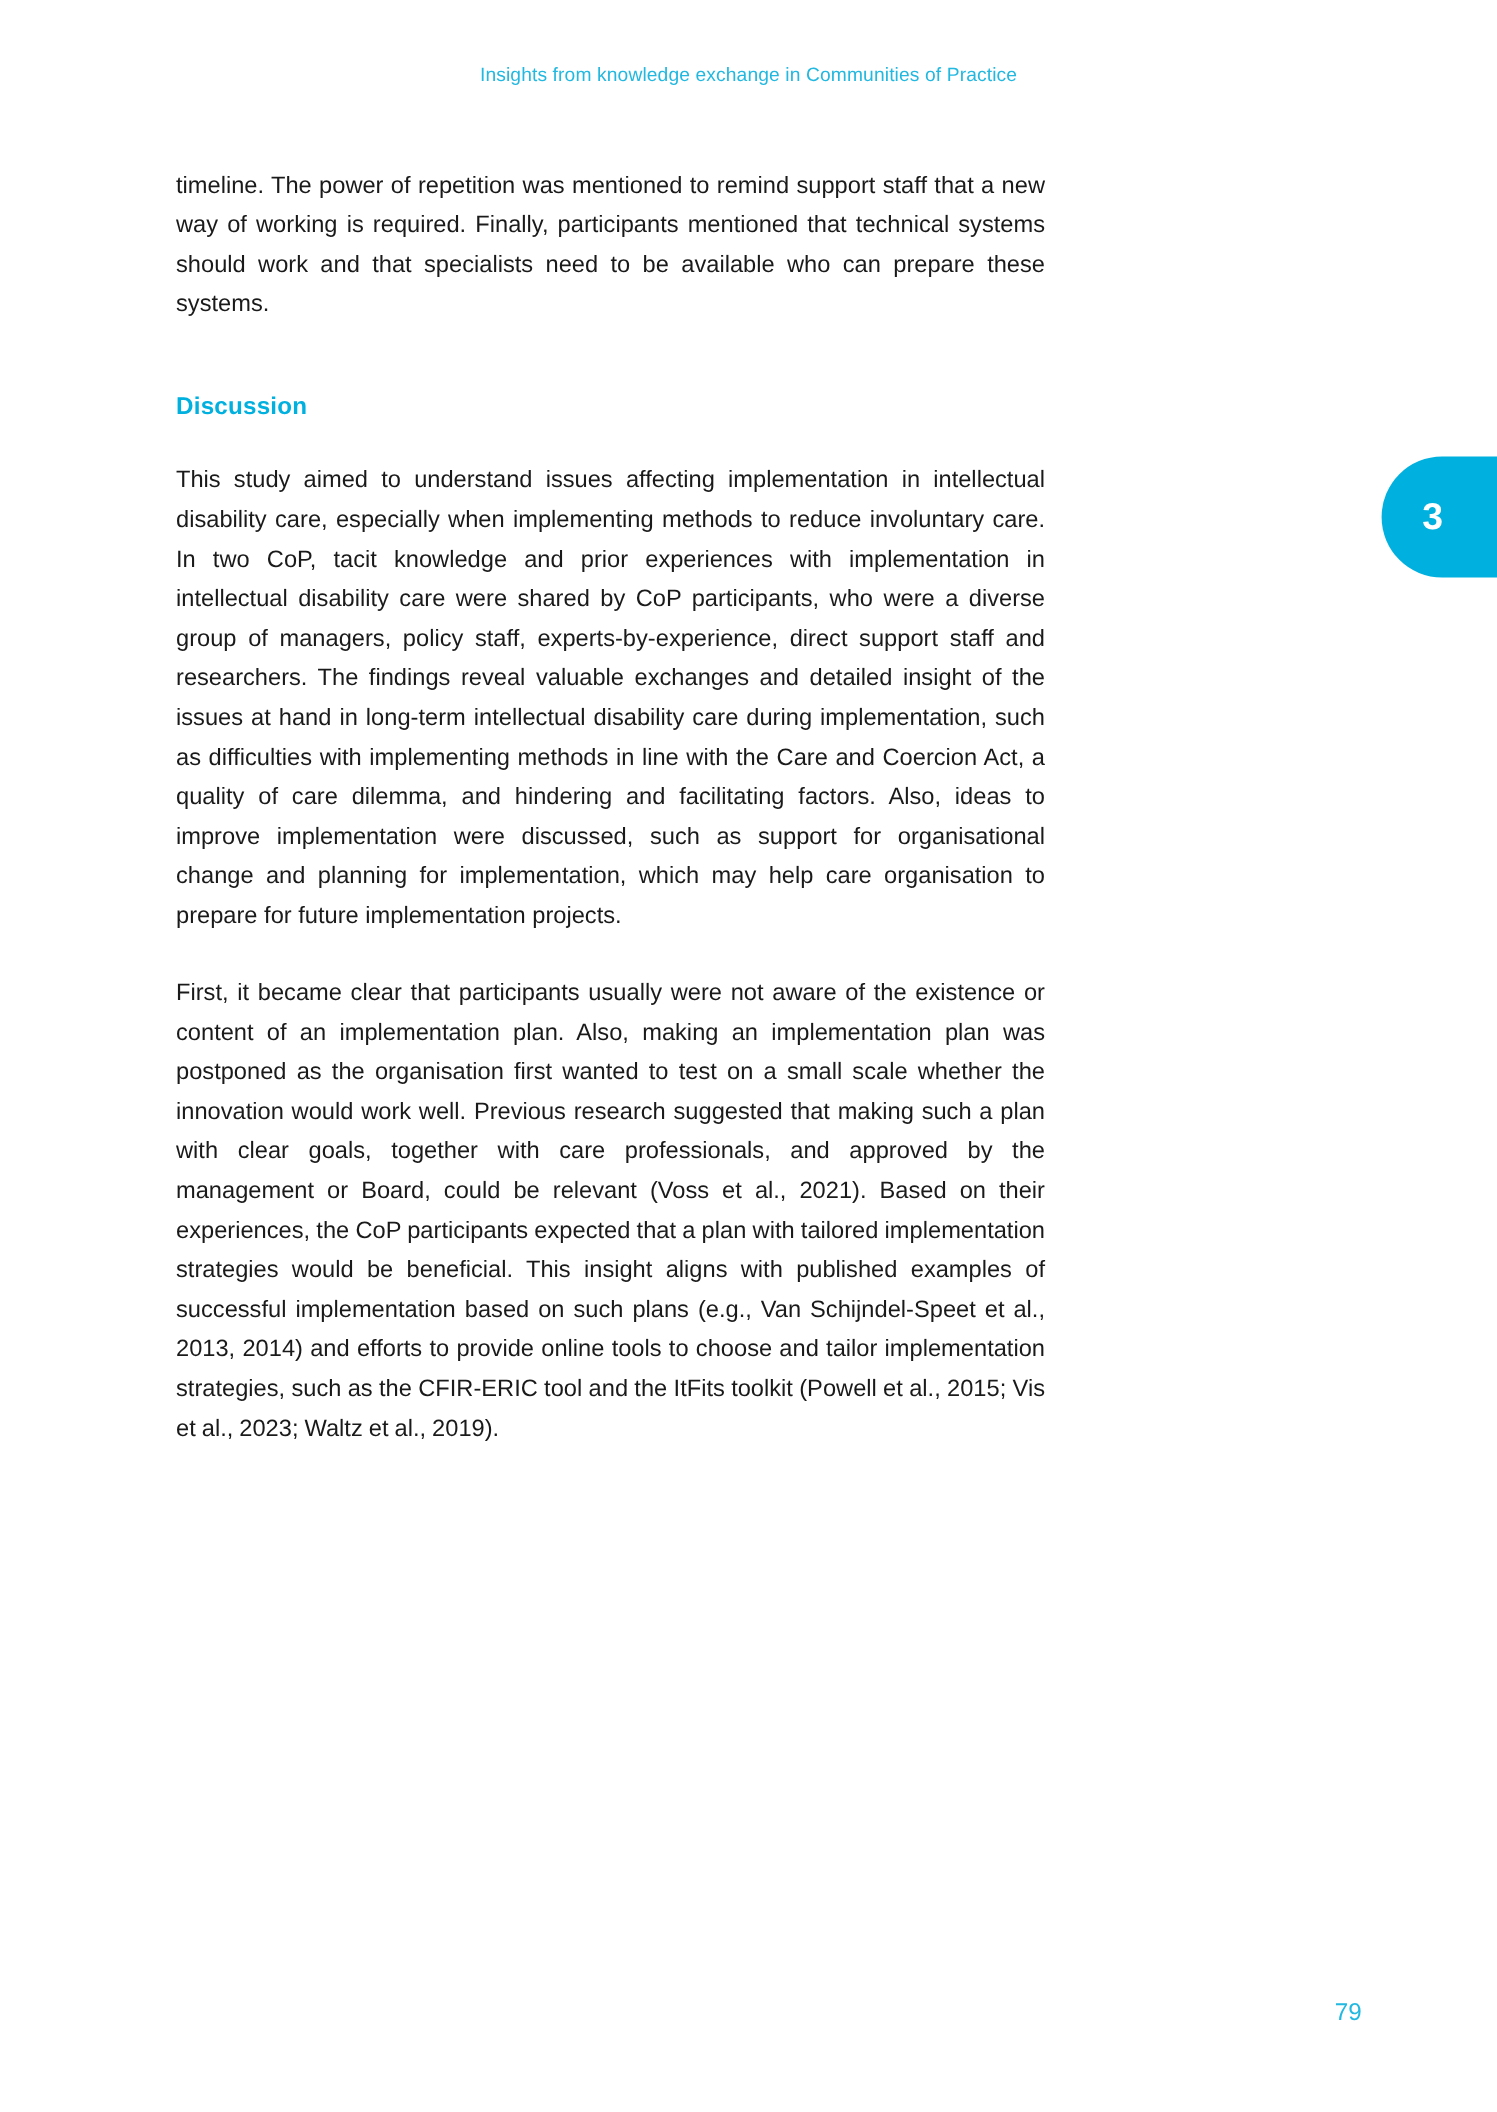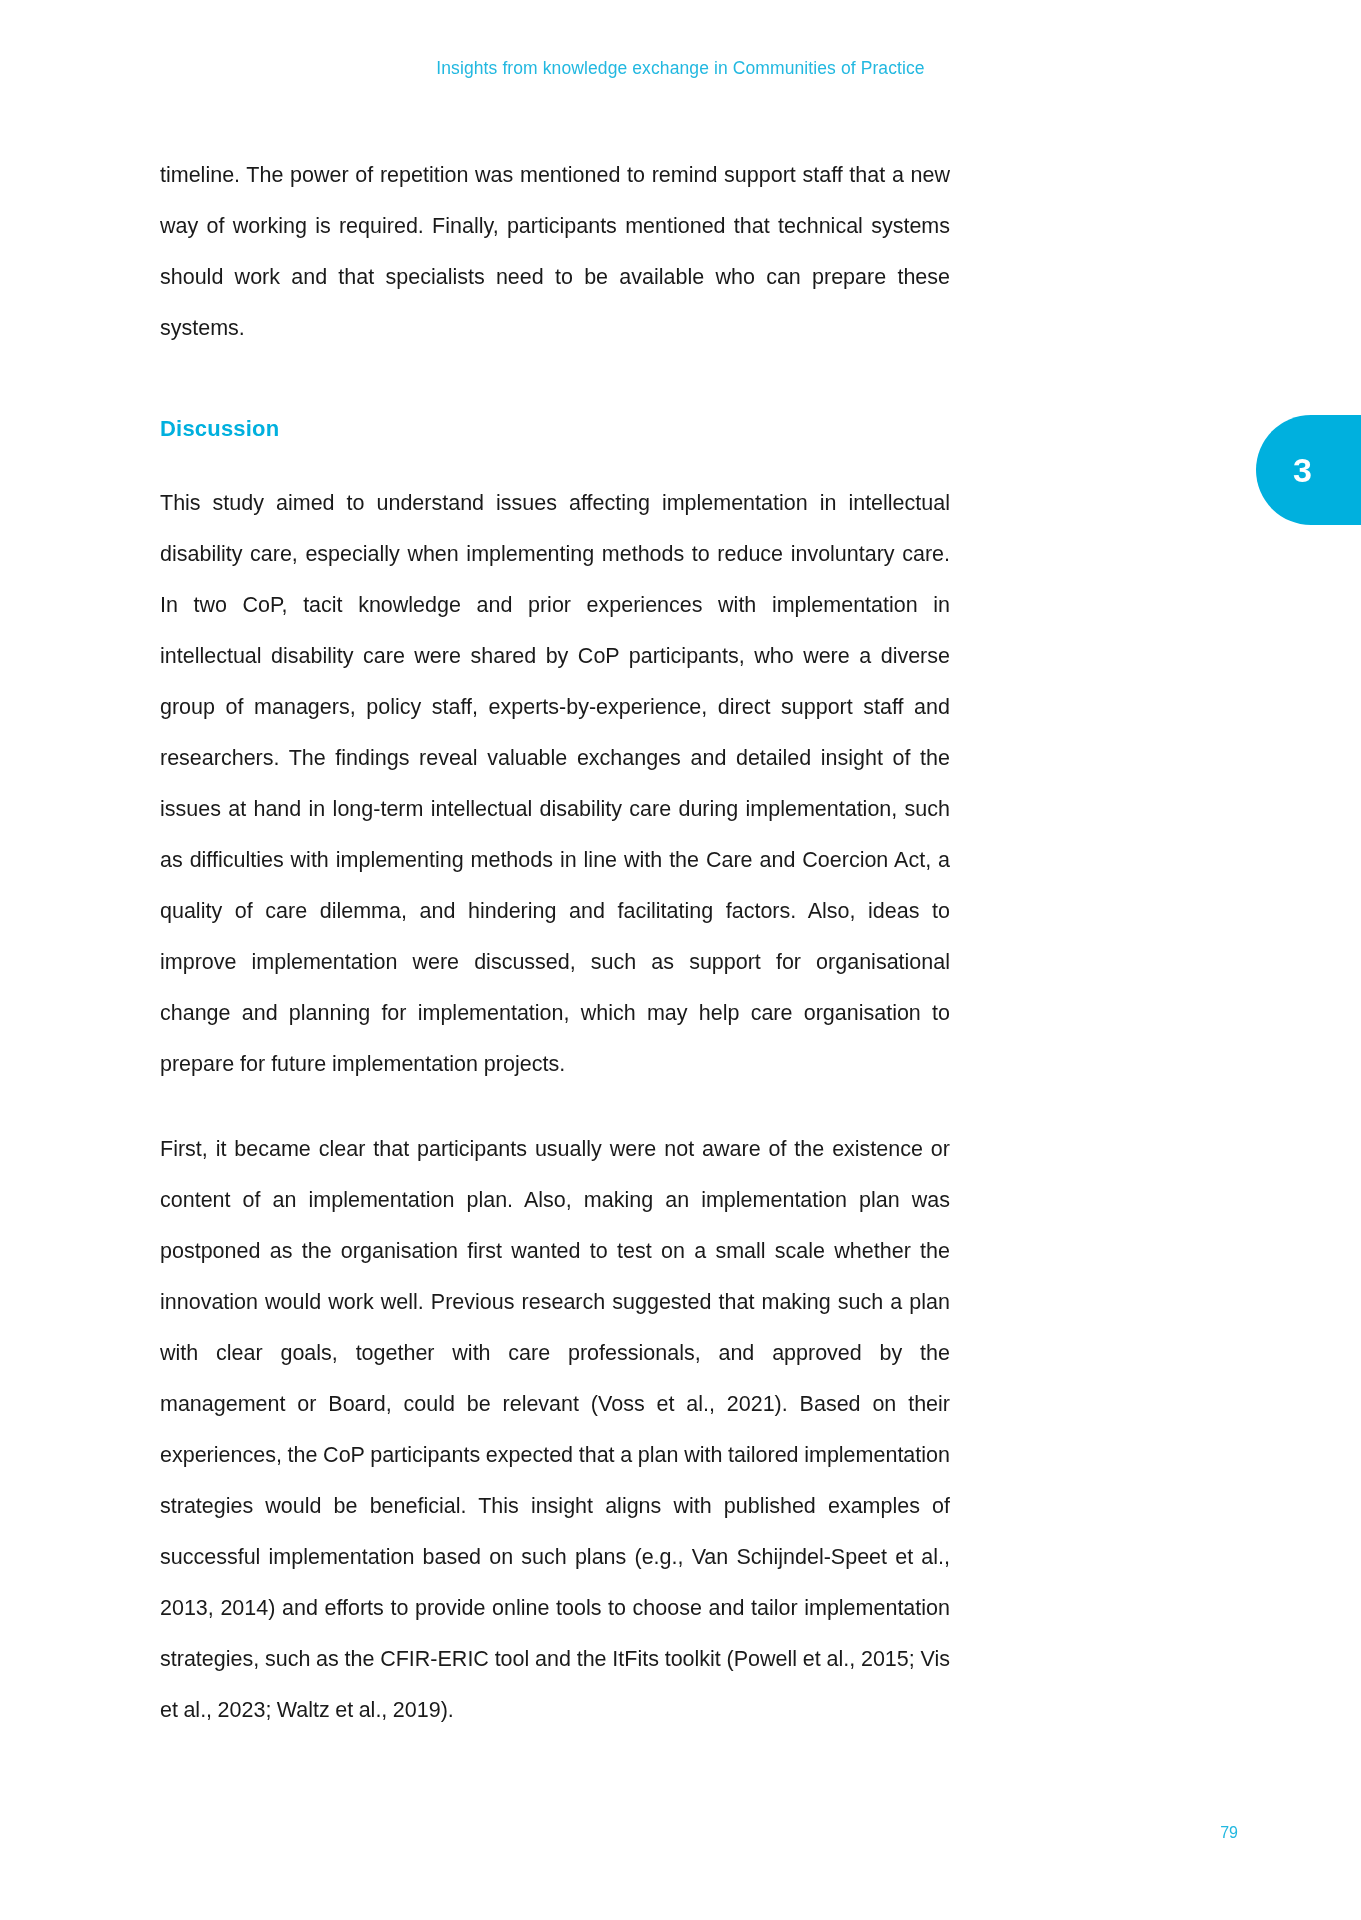--- a/index.html
+++ b/index.html
@@ -49,42 +49,42 @@
     padding-right: 12px;
   }
   .content {
     position: absolute;
     left: 160px;
     top: 150px;
     width: 790px;
   }
   p.body-text {
     font-size: 21.5px;
-    line-height: 51px;
+    line-height: 36px;
     text-align: justify;
     margin: 0 0 34px 0;
     color: #1a1a1a;
     -webkit-hyphens: none;
     hyphens: none;
   }
   p.body-text.last {
     margin-bottom: 15px;
   }
   h2.section-heading {
     font-size: 22px;
     font-weight: bold;
     color: #00b0de;
     margin: 62px 0 36px 0;
     letter-spacing: 0.2px;
   }
   .page-number {
     position: absolute;
     right: 123px;
     bottom: 78px;
-    font-size: 16px;
+    font-size: 22px;
     color: #22b8e0;
   }
   .tight {
     word-spacing: -0.5px;
   }
 </style>
 </head>
 <body>
 
 <div class="page">

